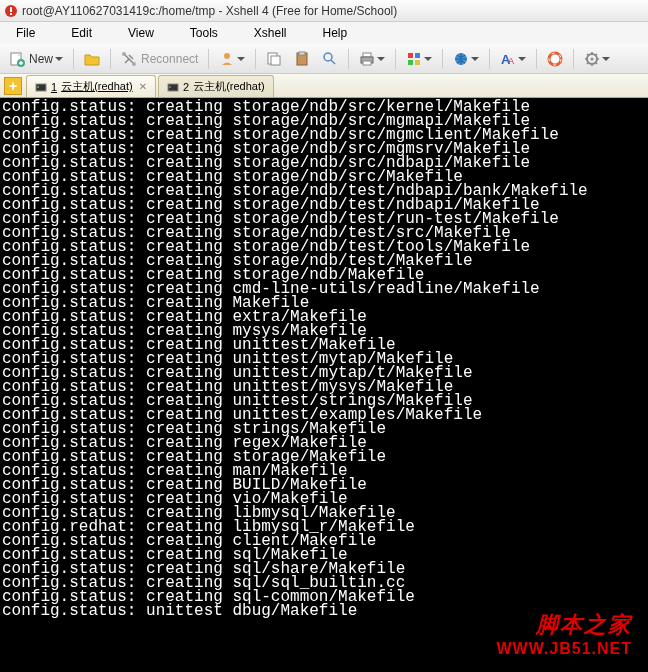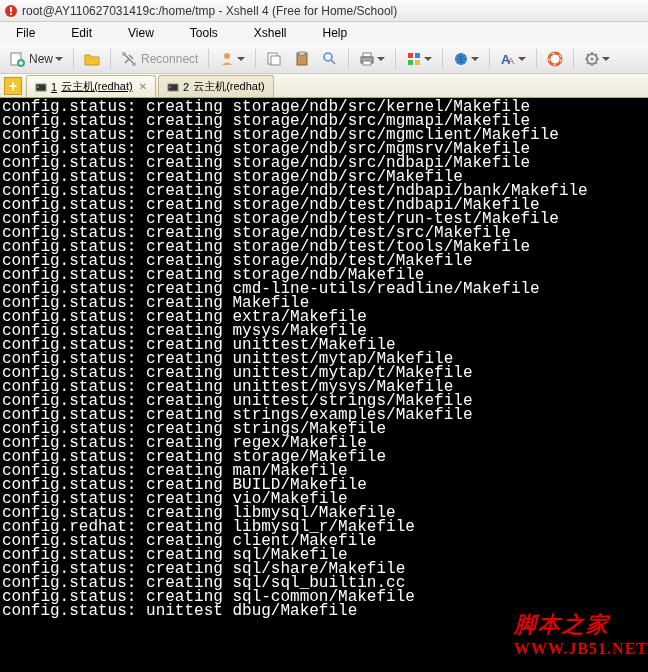--- a/index.html
+++ b/index.html
@@ -15,21 +15,21 @@
 .sep{width:1px;height:20px;background:#ccc;margin:0 3px}
 .drop{width:8px;height:4px;margin-left:2px}
 .tabstrip{background:linear-gradient(#f8f8f0,#ece8d8);height:24px;display:flex;align-items:flex-end;padding:0 2px;border-bottom:1px solid #b0a878}
 .addtab{width:18px;height:18px;background:#f4c430;border:1px solid #c89820;display:flex;align-items:center;justify-content:center;color:#fff;font-weight:bold;font-size:14px;margin:0 4px 2px 2px;cursor:pointer}
 .tab{display:flex;align-items:center;padding:3px 8px;background:linear-gradient(#fdfcf5,#f0ecd8);border:1px solid #c0b888;border-bottom:none;border-radius:3px 3px 0 0;margin-right:2px;cursor:pointer;font-size:11px}
 .tab.inactive{background:linear-gradient(#f0ecd8,#e4e0c8)}
 .tab .num{margin-right:4px}
 .tab .close{margin-left:6px;color:#888;font-size:10px}
 .terminal{background:#000;color:#fff;font-family:'Courier New',monospace;font-size:16px;line-height:14px;padding:2px 2px;height:574px;overflow:hidden}
 .terminal .line{white-space:pre;color:#fff}
-.watermark{position:absolute;right:0;bottom:14px;text-align:left;font-family:Liberation Serif, serif}
+.watermark{position:absolute;right:16px;bottom:14px;text-align:right;font-family:Liberation Sans, sans-serif}
 .watermark .wm1{color:#e00000;font-size:22px;font-weight:bold;font-style:italic;letter-spacing:2px}
 .watermark .wm2{color:#e00000;font-size:16px;font-weight:bold;letter-spacing:1px}
 svg{display:block}
 </style>
 </head>
 <body>
 
 <div class="titlebar">
   <span class="ico">
       <svg width="14" height="14">
@@ -207,21 +207,21 @@
     <div class="line">config.status: creating storage/ndb/Makefile</div>
     <div class="line">config.status: creating cmd-line-utils/readline/Makefile</div>
     <div class="line">config.status: creating Makefile</div>
     <div class="line">config.status: creating extra/Makefile</div>
     <div class="line">config.status: creating mysys/Makefile</div>
     <div class="line">config.status: creating unittest/Makefile</div>
     <div class="line">config.status: creating unittest/mytap/Makefile</div>
     <div class="line">config.status: creating unittest/mytap/t/Makefile</div>
     <div class="line">config.status: creating unittest/mysys/Makefile</div>
     <div class="line">config.status: creating unittest/strings/Makefile</div>
-    <div class="line">config.status: creating strings/examples/Makefile</div>
+    <div class="line">config.status: creating unittest/examples/Makefile</div>
     <div class="line">config.status: creating strings/Makefile</div>
     <div class="line">config.status: creating regex/Makefile</div>
     <div class="line">config.status: creating storage/Makefile</div>
     <div class="line">config.status: creating man/Makefile</div>
     <div class="line">config.status: creating BUILD/Makefile</div>
     <div class="line">config.status: creating vio/Makefile</div>
     <div class="line">config.status: creating libmysql/Makefile</div>
     <div class="line">config.redhat: creating libmysql_r/Makefile</div>
     <div class="line">config.status: creating client/Makefile</div>
     <div class="line">config.status: creating sql/Makefile</div>

